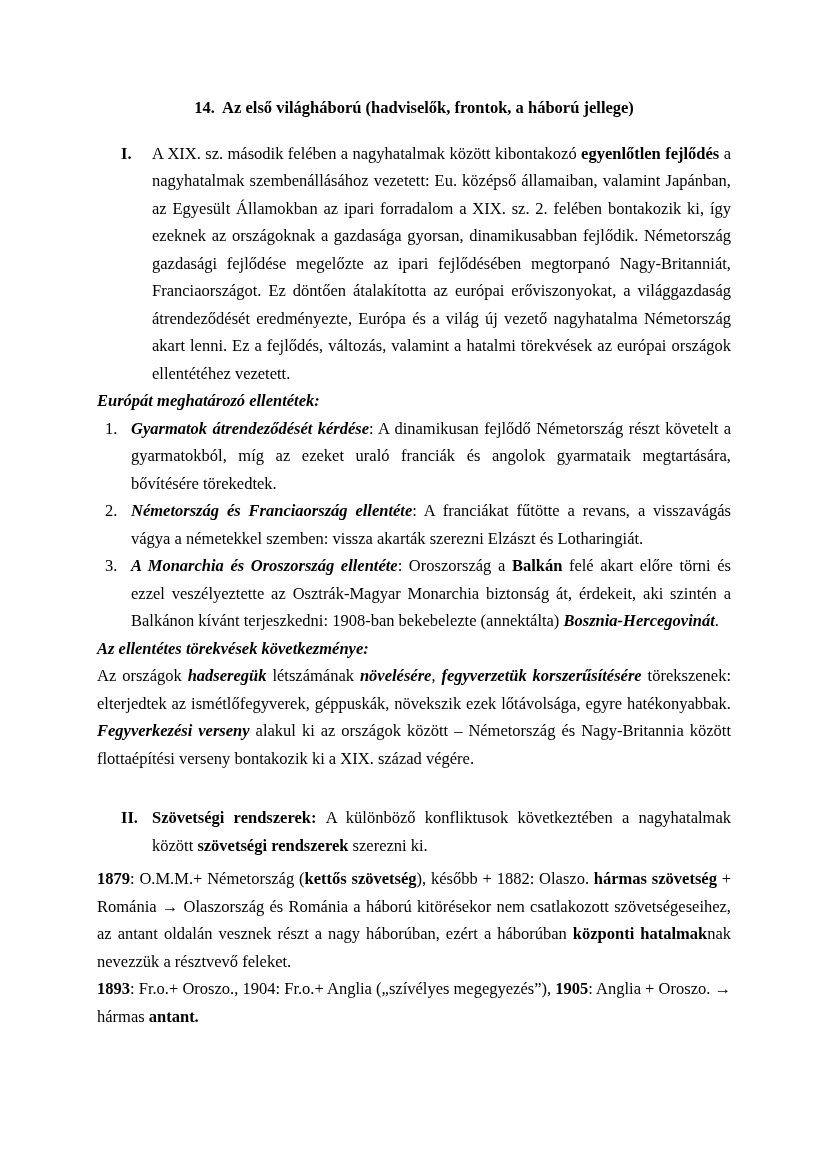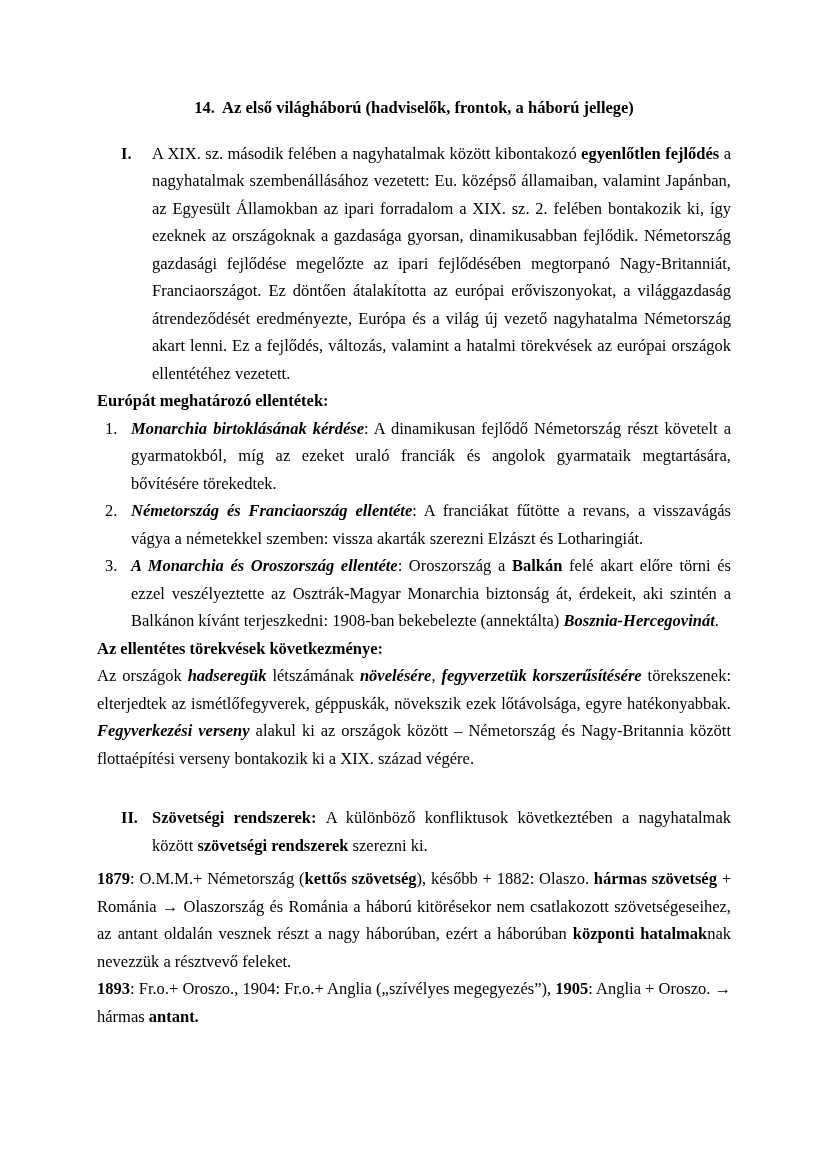--- a/index.html
+++ b/index.html
@@ -25,41 +25,41 @@
     left: 97px;
     top: 94px;
     width: 634px;
   }
   .title {
     text-align: center;
     white-space: pre-wrap;
     margin-bottom: 18px;
   }
   .block { text-align: justify; }
-  .heading { text-align: left; }
+  .heading { text-align: left; font-style: italic; }
   .roman-item { position: relative; padding-left: 55px; }
   .roman-item > .marker { position: absolute; left: 24px; font-weight: bold; }
   .num-item { position: relative; padding-left: 34px; }
   .num-item > .marker { position: absolute; left: 8px; }
   .before-large { margin-top: 32px; }
   .before-medium { margin-top: 6px; }
   .run-b { font-weight: bold; }
   .run-i { font-style: italic; }
   .run-u { }
 </style>
 </head>
 <body>
 
 <div id="doc-page">
   <div id="doc-content">
     <div class="title"><span class="run-b">14.  Az első világháború (hadviselők, frontok, a háború jellege)</span></div>
 
   <div class="block roman-item"><span class="marker">I.</span><span><span>A XIX. sz. második felében a nagyhatalmak között kibontakozó </span><span class="run-b">egyenlőtlen fejlődés</span><span> a nagyhatalmak szembenállásához vezetett: Eu. középső államaiban, valamint Japánban, az Egyesült Államokban az ipari forradalom a XIX. sz. 2. felében bontakozik ki, így ezeknek az országoknak a gazdasága gyorsan, dinamikusabban fejlődik. Németország gazdasági fejlődése megelőzte az ipari fejlődésében megtorpanó Nagy-Britanniát, Franciaországot. Ez döntően átalakította az európai erőviszonyokat, a világgazdaság átrendeződését eredményezte, Európa és a világ új vezető nagyhatalma Németország akart lenni. Ez a fejlődés, változás, valamint a hatalmi törekvések az európai országok ellentétéhez vezetett.</span></span></div>
       <div class="block heading"><span><span class="run-b">Európát meghatározó ellentétek:</span></span></div>
-      <div class="block num-item"><span class="marker">1.</span><span><span class="run-b run-i">Monarchia birtoklásának kérdése</span><span>: A dinamikusan fejlődő Németország részt követelt a gyarmatokból, míg az ezeket uraló franciák és angolok gyarmataik megtartására, bővítésére törekedtek.</span></span></div>
+      <div class="block num-item"><span class="marker">1.</span><span><span class="run-b run-i">Gyarmatok átrendeződését kérdése</span><span>: A dinamikusan fejlődő Németország részt követelt a gyarmatokból, míg az ezeket uraló franciák és angolok gyarmataik megtartására, bővítésére törekedtek.</span></span></div>
       <div class="block num-item"><span class="marker">2.</span><span><span class="run-b run-i"> Németország és Franciaország ellentéte</span><span>: A franciákat fűtötte a revans, a visszavágás vágya a németekkel szemben: vissza akarták szerezni Elzászt és Lotharingiát.</span></span></div>
       <div class="block num-item"><span class="marker">3.</span><span><span class="run-b run-i">A Monarchia és Oroszország ellentéte</span><span>: Oroszország a </span><span class="run-b">Balkán</span><span> felé akart előre törni és ezzel veszélyeztette az Osztrák-Magyar Monarchia biztonság át, érdekeit, aki szintén a Balkánon kívánt terjeszkedni: 1908-ban bekebelezte (annektálta) </span><span class="run-b run-i">Bosznia-Hercegovinát</span><span>.</span></span></div>
       <div class="block heading"><span><span class="run-b">Az ellentétes törekvések következménye:</span></span></div>
       <div class="block paragraph"><span><span>Az országok </span><span class="run-b run-i">hadseregük</span><span> létszámának </span><span class="run-b run-i">növelésére</span><span>, </span><span class="run-b run-i">fegyverzetük korszerűsítésére</span><span> törekszenek: elterjedtek az ismétlőfegyverek, géppuskák, növekszik ezek lőtávolsága, egyre hatékonyabbak. </span><span class="run-b run-i">Fegyverkezési verseny</span><span> alakul ki az országok között – Németország és Nagy-Britannia között flottaépítési verseny bontakozik ki a XIX. század végére.</span></span></div>
       <div class="block roman-item before-large"><span class="marker">II.</span><span><span class="run-b run-u">Szövetségi rendszerek: </span><span>A különböző konfliktusok következtében a nagyhatalmak között </span><span class="run-b">szövetségi rendszerek</span><span> szerezni ki.</span></span></div>
       <div class="block paragraph before-medium"><span><span class="run-b">1879</span><span>: O.M.M.+ Németország (</span><span class="run-b">kettős szövetség</span><span>), később + 1882: Olaszo. </span><span class="run-b">hármas szövetség</span><span> + Románia → Olaszország és Románia a háború kitörésekor nem csatlakozott szövetségeseihez, az antant oldalán vesznek részt a nagy háborúban, ezért a háborúban </span><span class="run-b">központi hatalmak</span><span>nak nevezzük a résztvevő feleket.</span></span></div>
       <div class="block paragraph"><span><span class="run-b">1893</span><span>: Fr.o.+ Oroszo., 1904: Fr.o.+ Anglia („szívélyes megegyezés”), </span><span class="run-b">1905</span><span>: Anglia + Oroszo. → hármas </span><span class="run-b">antant.</span></span></div>
     </div>
 </div>
 

